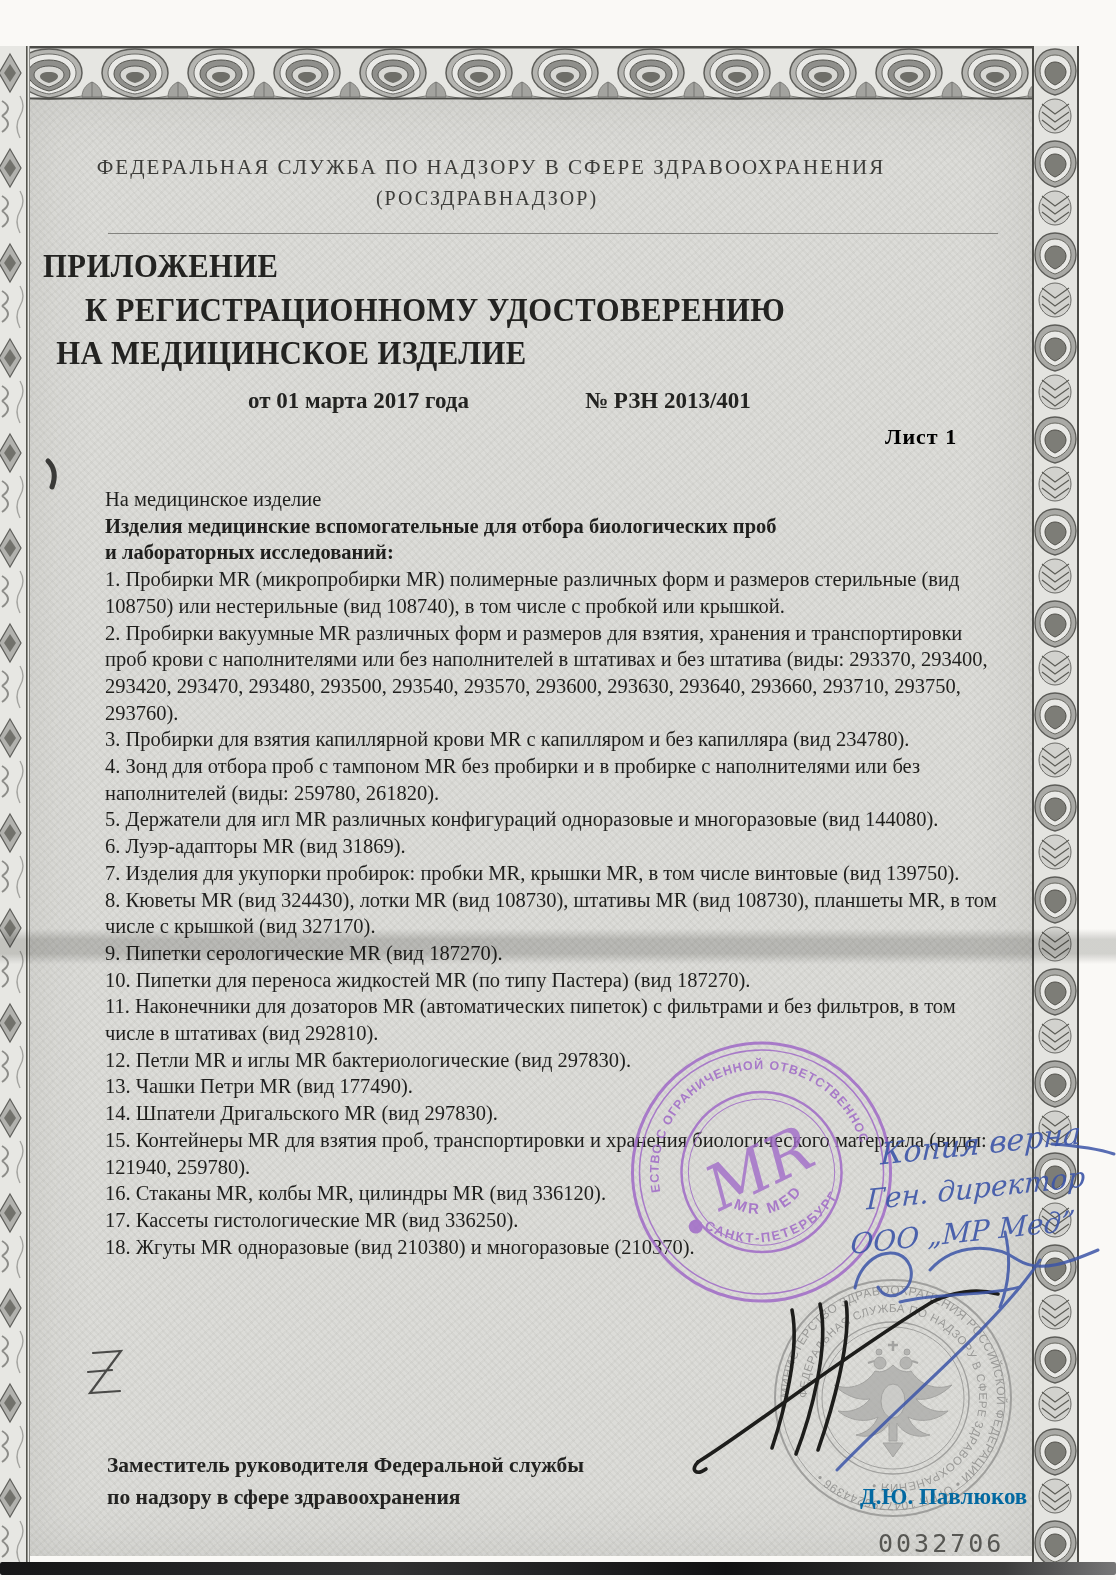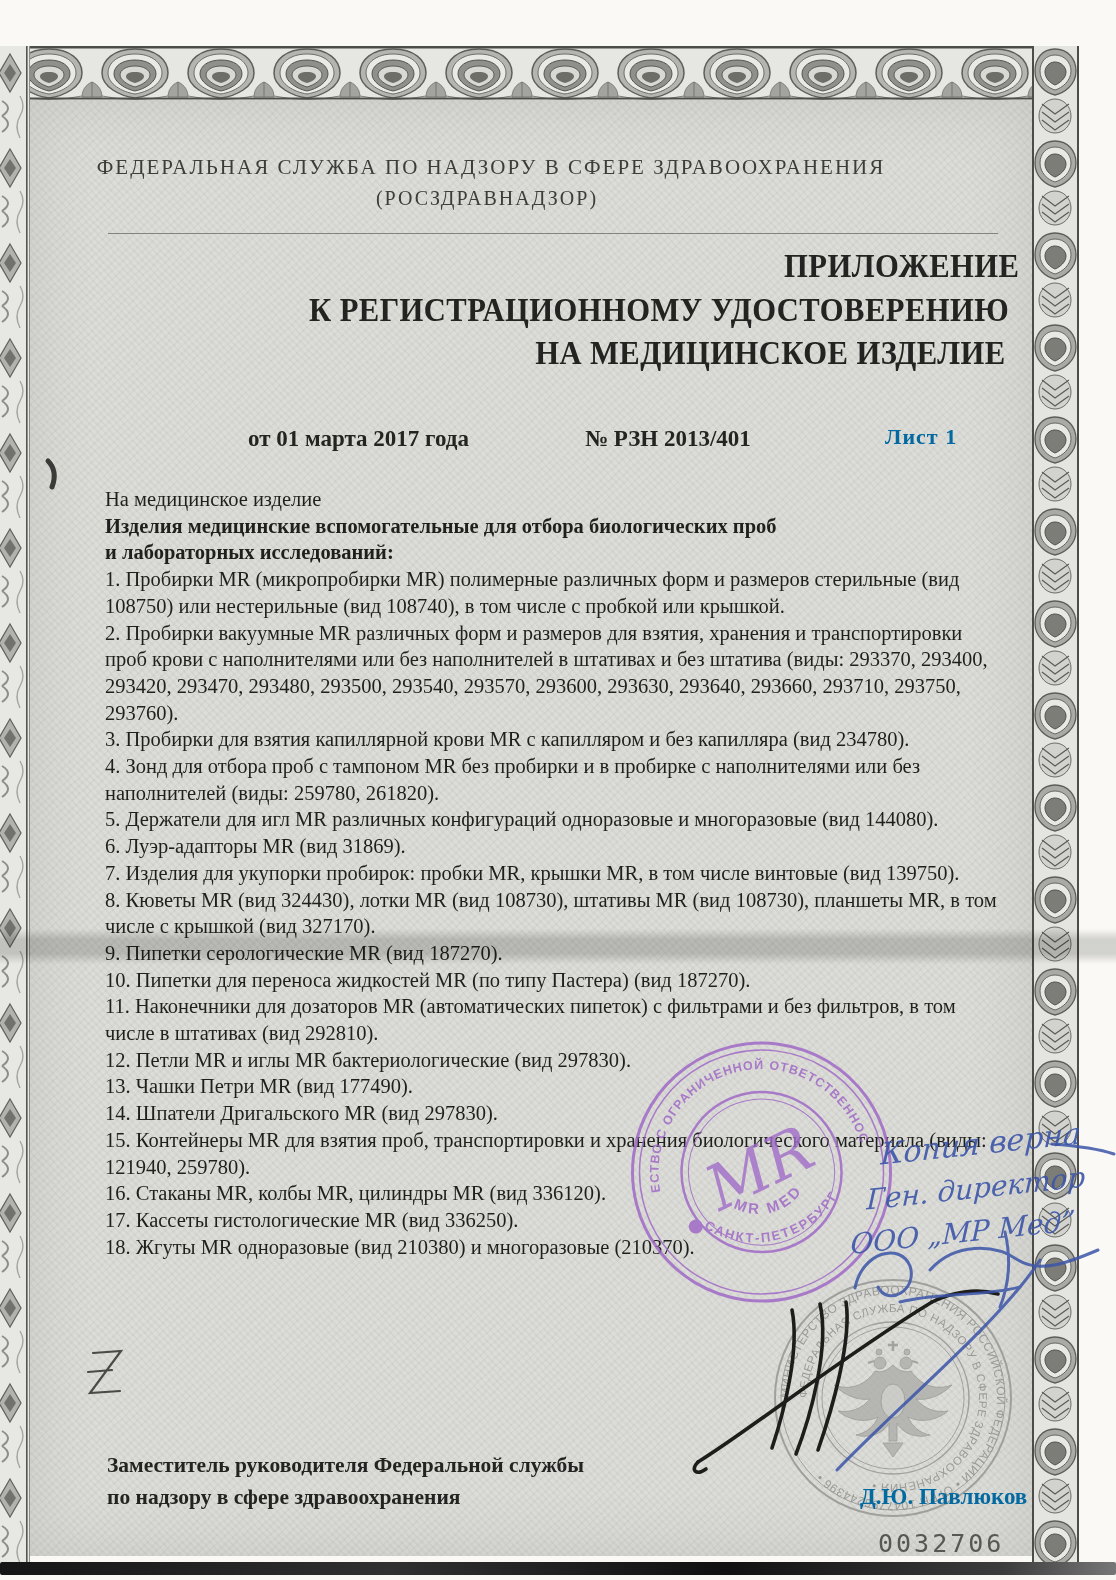--- a/index.html
+++ b/index.html
@@ -24,28 +24,28 @@
     background:linear-gradient(90deg,#151515,#303030 35%,#101010 65%,#3c3c3c 90%,#777);
     border-radius:2px;
   }
   .border-band{position:absolute;}
   
   .agency1{position:absolute;left:30px;top:155px;width:922px;text-align:center;
     font-size:21px;letter-spacing:2px;color:#3c3c39;}
   .agency2{position:absolute;left:30px;top:187px;width:914px;text-align:center;
     font-size:20px;letter-spacing:2px;color:#3c3c39;}
   .divider{position:absolute;left:108px;top:233px;width:890px;border-top:1.6px solid #83837f;}
-  .title{position:absolute;left:30px;width:1002px;text-align:right;
+  .title{position:absolute;left:30px;width:1002px;text-align:left;
     font-weight:bold;color:#232321;font-size:34px;letter-spacing:.5px;}
   .title>span{display:inline-block;transform:scaleX(.9);}
   .t1{top:247px;} .t2{top:291px;padding-left:16px;} .t3{top:334px;}
-  .dateline{position:absolute;top:388px;font-weight:bold;font-size:23px;color:#232321;margin-top:38px;}
+  .dateline{position:absolute;top:388px;font-weight:bold;font-size:23px;color:#232321;}
   .date{left:248px;} .number{left:585px;}
   .sheet{position:absolute;left:885px;top:424px;font-weight:bold;font-size:22px;
-    letter-spacing:1px;color:#0369a1;}
+    letter-spacing:1px;color:#000000;}
   
   .body-text{position:absolute;left:105px;top:486px;width:900px;
     font-size:20.5px;line-height:26.7px;color:#1f1f1d;}
   .body-text p{margin:0;}
   .bold{font-weight:bold;}
   
   .footer-pos{position:absolute;left:107px;top:1449px;font-size:21.5px;font-weight:bold;
     line-height:32px;color:#232321;}
   .signer{position:absolute;left:860px;top:1484px;font-size:23px;font-weight:bold;color:#0369a1;}
   .serial{position:absolute;left:878px;top:1529px;font-family:"DejaVu Sans Mono",monospace;

